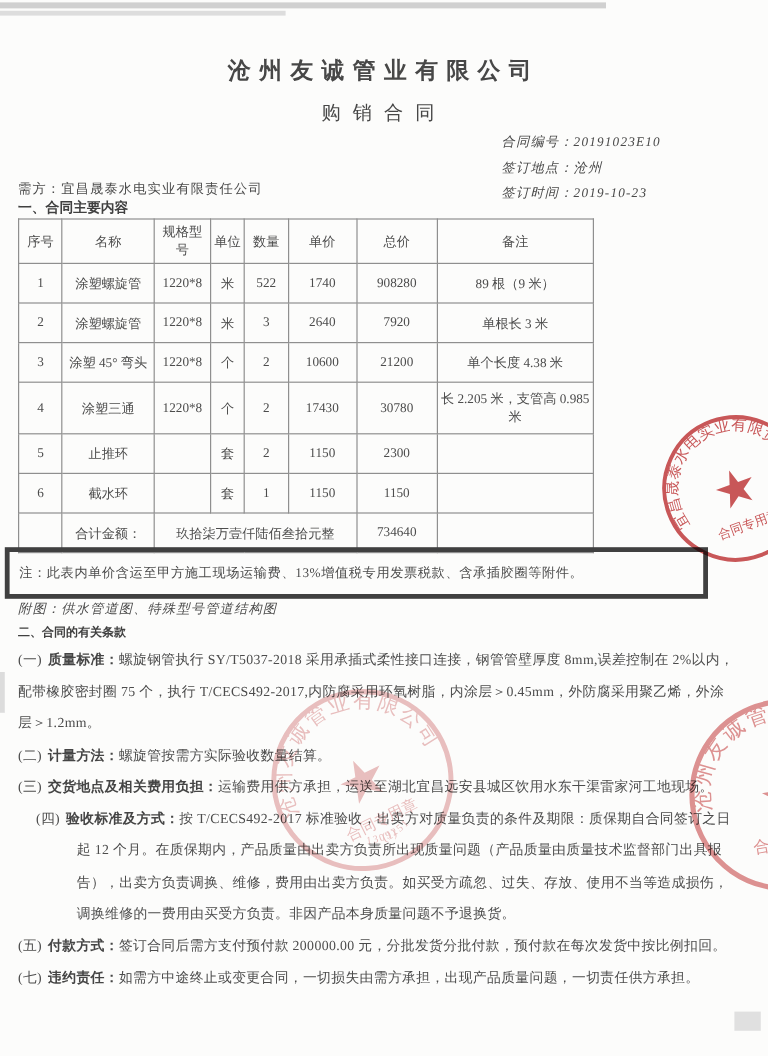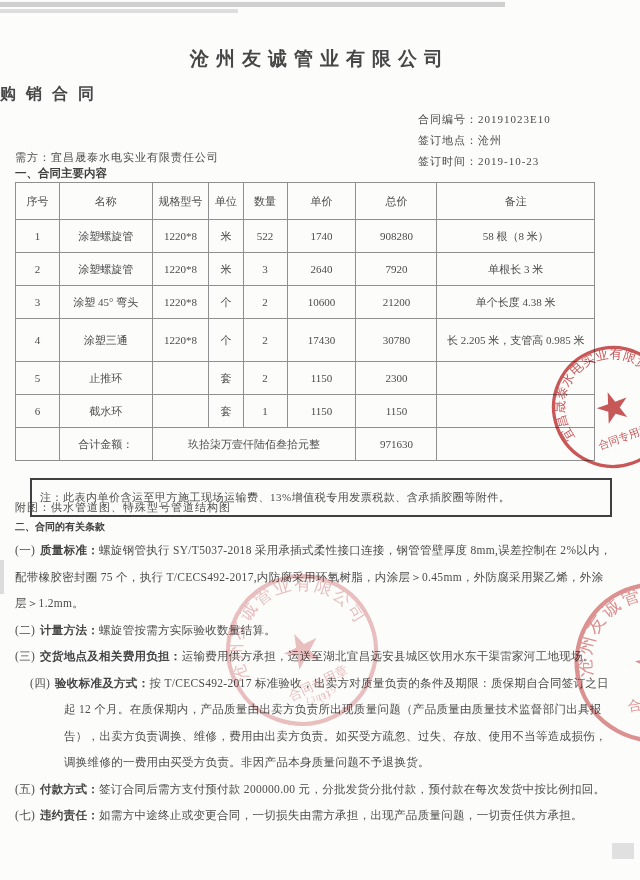--- a/index.html
+++ b/index.html
@@ -10,41 +10,41 @@
     font-size:11px;
   }
   
   .band1{position:absolute;left:0;top:2px;width:505px;height:5px;background:#b9b9b9;opacity:.65;}
   .band2{position:absolute;left:0;top:9px;width:238px;height:4px;background:#d0d0d0;opacity:.7;}
   .smudge-left{position:absolute;left:0;top:560px;width:4px;height:34px;background:#dcdcdc;}
   .smudge-br{position:absolute;left:612px;top:843px;width:22px;height:16px;background:#e0e0e0;}
 
   .title{position:absolute;left:0;top:46px;width:100%;text-align:center;
     font-size:19px;font-weight:bold;letter-spacing:7px;color:#474747;}
-  .subtitle{position:absolute;left:0;top:84px;width:100%;
-    font-size:16px;font-weight:bold;letter-spacing:10px;color:#474747;}
+  .subtitle{position:absolute;left:0;top:84px;width:100%;text-align:center;
+    font-size:16px;font-weight:normal;letter-spacing:10px;color:#474747;}
 
   .party-supplier{position:absolute;left:15px;top:117px;letter-spacing:1px;}
   .party-buyer{position:absolute;left:15px;top:150px;letter-spacing:1px;}
-  .meta{position:absolute;left:418px;top:109px;line-height:21px;letter-spacing:1px;}
+  .meta{position:absolute;left:418px;top:109px;line-height:21px;letter-spacing:1px;font-style:italic;}
 
   .sec1-heading{position:absolute;left:15px;top:166px;font-weight:bold;font-size:11.5px;color:#404040;}
 
-  table.main{position:absolute;left:15px;top:182px;width:580px;border-collapse:collapse;
+  table.main{position:absolute;left:15px;top:182px;width:480px;border-collapse:collapse;
     table-layout:fixed;font-size:11px;color:#4c4c4c;}
   table.main th,table.main td{border:1px solid #8f8f8f;text-align:center;vertical-align:middle;
     padding:1px 2px;font-weight:normal;overflow:hidden;}
   table.main th{height:34px;}
   table.main td{height:30px;}
   table.main tr.tall td{height:40px;}
   table.main tr.totalrow td{height:30px;}
 
-  .notebox{position:absolute;left:30px;top:456px;width:562px;border:2px solid #404040;
-    padding:10px 8px;letter-spacing:.5px;color:#4c4c4c;margin-top:22px;}
-  .attachment{position:absolute;left:15px;top:500px;letter-spacing:1px;}
+  .notebox{position:absolute;left:4px;top:456px;width:562px;border:4px solid #404040;
+    padding:10px 8px;letter-spacing:.5px;color:#4c4c4c;}
+  .attachment{position:absolute;left:15px;top:500px;letter-spacing:1px;font-style:italic;}
   .sec2-heading{position:absolute;left:15px;top:520px;font-weight:bold;font-size:10px;color:#404040;}
 
   .clauses{position:absolute;left:15px;top:537px;width:600px;font-size:11.5px;line-height:26.5px;color:#4c4c4c;font-family:Liberation Serif, serif;}
   .clause{margin:0;letter-spacing:.3px;}
   .clause .cnum{margin-right:5px;}
   .clause .clabel{font-weight:bold;color:#454545;}
   .clause.hang{padding-left:34px;text-indent:-34px;margin-left:15px;}
 
   
   .stamp{position:absolute;mix-blend-mode:multiply;pointer-events:none;}
@@ -102,21 +102,21 @@
     </thead>
     <tbody>
       <tr>
         <td>1</td>
         <td>涂塑螺旋管</td>
         <td>1220*8</td>
         <td>米</td>
         <td>522</td>
         <td>1740</td>
         <td>908280</td>
-        <td>58 根（8 米）</td>
+        <td>89 根（9 米）</td>
       </tr>
       <tr>
         <td>2</td>
         <td>涂塑螺旋管</td>
         <td>1220*8</td>
         <td>米</td>
         <td>3</td>
         <td>2640</td>
         <td>7920</td>
         <td>单根长 3 米</td>
@@ -158,21 +158,21 @@
         <td>套</td>
         <td>1</td>
         <td>1150</td>
         <td>1150</td>
         <td></td>
       </tr>
       <tr class="totalrow">
         <td></td>
         <td>合计金额：</td>
         <td colspan="4">玖拾柒万壹仟陆佰叁拾元整</td>
-        <td>971630</td>
+        <td>734640</td>
         <td></td>
       </tr>
     </tbody>
   </table>
 
   <div class="notebox"><span>注：此表内单价含运至甲方施工现场运输费、13%增值税专用发票税款、含承插胶圈等附件。</span></div>
 
   <div class="attachment">附图：供水管道图、特殊型号管道结构图</div>
 
   <div class="sec2-heading">二、合同的有关条款</div>

